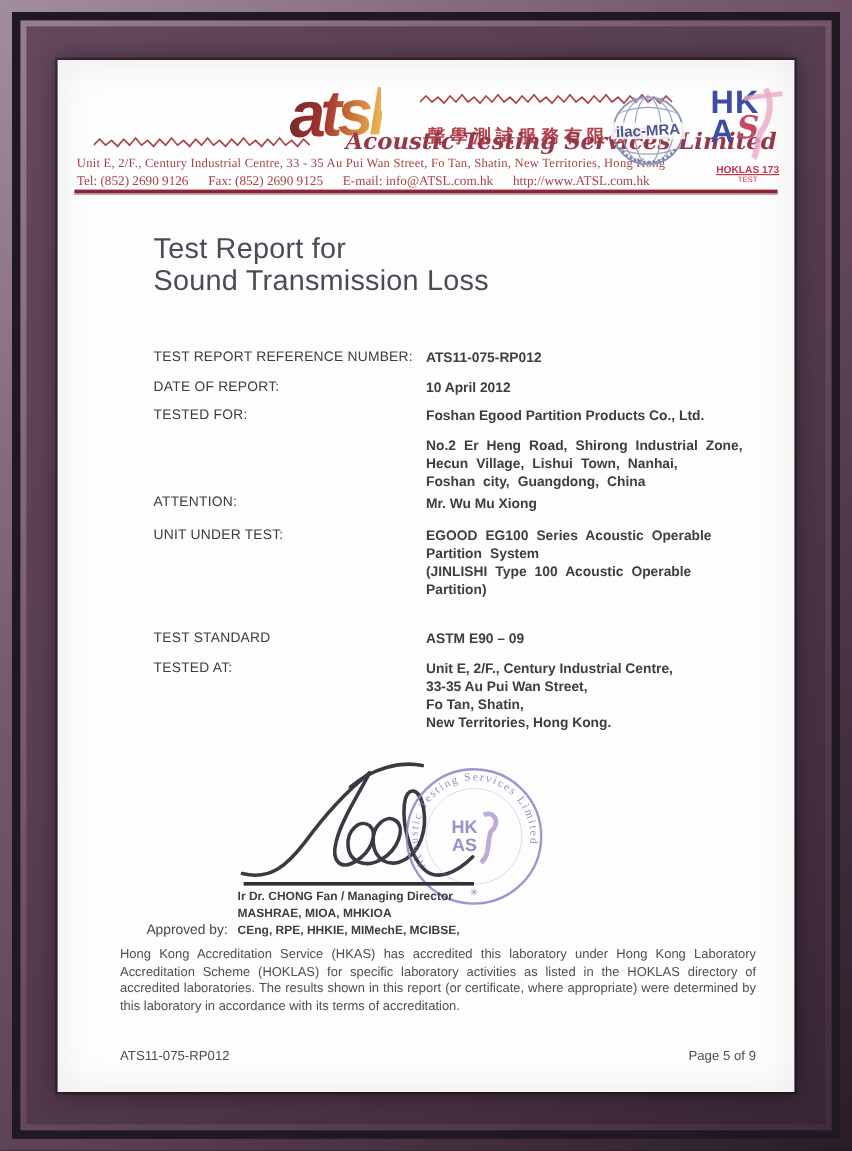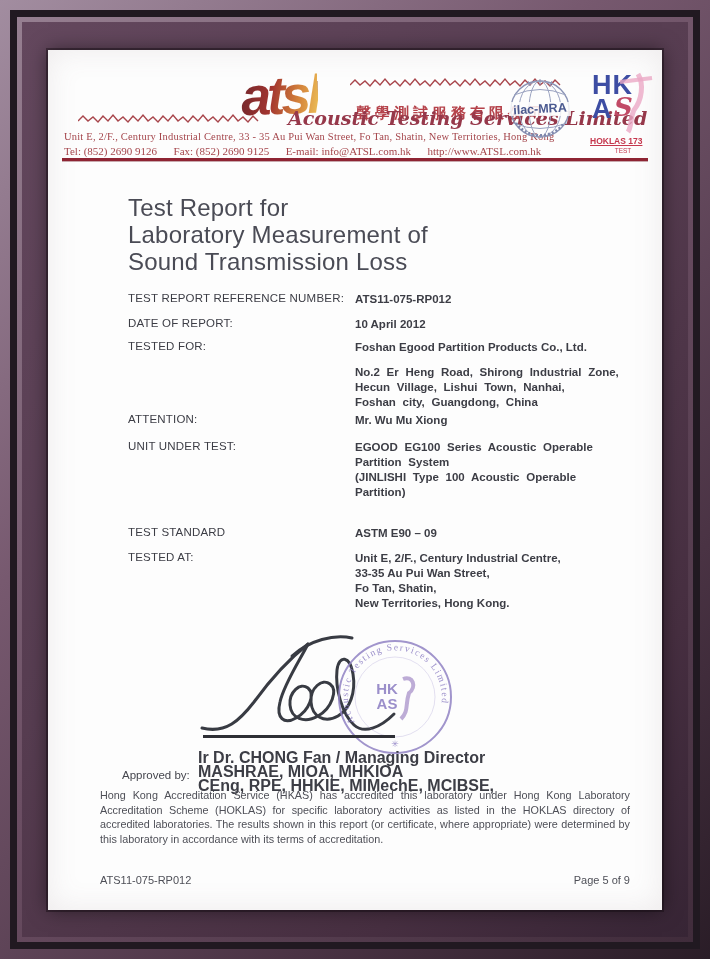--- a/index.html
+++ b/index.html
@@ -23,33 +23,33 @@
   .hdr-addr{left:16px;top:81px;font-size:10.5px;color:#a4454b;font-family:"Liberation Serif",serif;letter-spacing:.2px;}
   .hdr-contact{left:16px;top:95px;font-size:11px;color:#a4454b;font-family:Liberation Serif, serif;white-space:pre;}
   .hdr-rule{left:14px;top:108px;width:586px;height:3px;background:#8e2433;border-bottom:1px solid #c9a9ae;}
   
   .ilac{left:460px;top:28px;}
   
   .hkas{left:542px;top:22px;width:66px;height:92px;}
   .hkas-hk{position:absolute;left:2px;top:0;font-size:27px;font-weight:bold;color:#3d4da3;letter-spacing:1px;line-height:1;font-family:"Liberation Sans",sans-serif;}
   .hkas-a{position:absolute;left:2px;top:24px;font-size:27px;font-weight:bold;color:#3d4da3;line-height:1;}
   .hkas-s{position:absolute;left:24px;top:22px;font-size:26px;font-weight:bold;font-style:italic;color:#c14a66;font-family:"DejaVu Serif",serif;line-height:1;}
-  .hoklas{position:absolute;left:0;top:64px;width:66px;text-align:left;font-size:8.5px;font-weight:bold;color:#c5374d;text-decoration:underline;}
+  .hoklas{position:absolute;left:0;top:64px;width:66px;text-align:center;font-size:8.5px;font-weight:bold;color:#c5374d;text-decoration:underline;}
   .hoklas-sub{position:absolute;left:0;top:75px;width:66px;text-align:center;font-size:6.5px;color:#c5374d;}
   
   .title{left:80px;top:144px;font-size:24px;font-weight:normal;color:#4a4b55;line-height:27px;letter-spacing:.2px;}
   
   .field-row{position:absolute;left:0;width:614px;}
   .field-label{position:absolute;left:80px;width:225px;font-size:11.5px;font-weight:normal;color:#3c3d45;letter-spacing:.2px;}
   .field-value{position:absolute;left:307px;width:278px;font-size:11.5px;font-weight:bold;color:#3c3d45;white-space:pre-line;line-height:15px;}
   .justify{word-spacing:3.5px;}
   
   .approved-label{left:74px;top:674px;font-size:11.5px;color:#45464e;margin-top:45px;}
   .sig-line{left:155px;top:685px;width:192px;height:2.5px;background:#2e2f35;}
-  .name-block{left:150px;top:691px;font-size:16px;font-weight:bold;color:#3c3d45;line-height:14px;margin-top:10px;}
+  .name-block{left:150px;top:691px;font-size:10px;font-weight:bold;color:#3c3d45;line-height:14px;}
   
   .accred{left:52px;top:738px;width:530px;font-size:10.8px;color:#4e4f57;line-height:14.5px;text-align:justify;}
   .repro-note{left:52px;top:800px;font-size:10.8px;color:#4e4f57;}
   .ref-row{left:52px;top:824px;width:530px;display:flex;justify-content:space-between;font-size:11px;color:#4e4f57;}
 </style>
 </head>
 <body>
 
 <div class="stage">
   <div class="frame-l1"></div>
@@ -94,21 +94,20 @@
       <svg width="66" height="62" viewBox="0 0 66 62" style="position:absolute;left:0;top:0;">
         <path d="M30,10 L62,6" stroke="#eba9c6" stroke-width="4" fill="none" opacity="0.8"></path>
         <path d="M48,2 C54,12 52,28 44,38 C40,46 42,54 38,60" stroke="#eba9c6" stroke-width="5" fill="none" opacity="0.8"></path>
       </svg>
       <div class="hoklas">HOKLAS 173</div>
       <div class="hoklas-sub">TEST</div>
     </div>
 
     <div class="abs title">
       <div>Test Report for</div>
-      <div>Laboratory Measurement of</div>
       <div>Sound Transmission Loss</div>
     </div>
 
     <div class="field-row" style="top:242px">
       <div class="field-label">TEST REPORT REFERENCE NUMBER:</div>
       <div class="field-value">ATS11-075-RP012</div>
     </div>
     <div class="field-row" style="top:267px">
       <div class="field-label">DATE OF REPORT:</div>
       <div class="field-value">10 April 2012</div>

